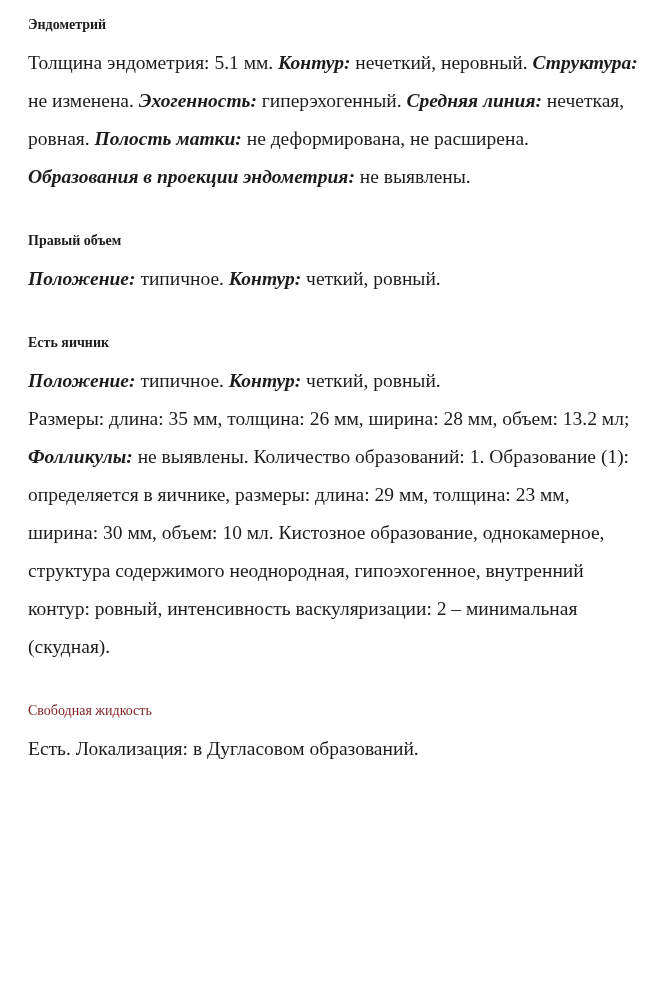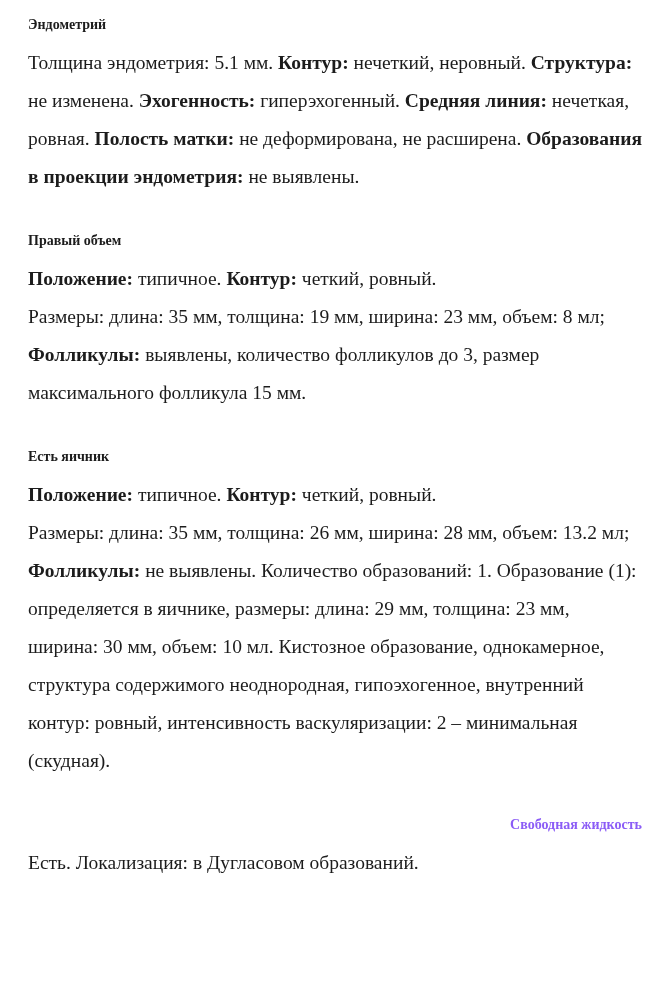--- a/index.html
+++ b/index.html
@@ -25,39 +25,38 @@
     font-size: 14px;
     line-height: 38px;
     font-weight: bold;
     color: #1c1c1c;
     margin: 26px 0 0 0;
   }
   .section-heading:first-child {
     margin-top: 0;
   }
   .section-heading.muted {
-    color: #8b5cf6;
-    font-weight: bold;
-    text-align: right;
+    color: #7f1d1d;
+    font-weight: normal;
   }
   .section-paragraph {
     margin: 0;
     padding: 0;
   }
   .section-paragraph b {
     font-weight: bold;
+    font-style: italic;
   }
 </style>
 </head>
 <body>
 
 <main class="report" id="sections-root">
     <h2 class="section-heading">Эндометрий</h2>
     <p class="section-paragraph"><span>Толщина эндометрия: 5.1 мм. </span><b>Контур:</b><span> нечеткий, неровный. </span><b>Структура:</b><span> не изменена. </span><b>Эхогенность:</b><span> гиперэхогенный. </span><b>Средняя линия:</b><span> нечеткая, ровная. </span><b>Полость матки:</b><span> не деформирована, не расширена. </span><b>Образования в проекции эндометрия:</b><span> не выявлены.</span></p>
     <h2 class="section-heading">Правый объем</h2>
     <p class="section-paragraph"><b>Положение:</b><span> типичное. </span><b>Контур:</b><span> четкий, ровный.</span></p>
-    <p class="section-paragraph"><span>Размеры: длина: 35 мм, толщина: 19 мм, ширина: 23 мм, объем: 8 мл; </span><b>Фолликулы:</b><span> выявлены, количество фолликулов до 3, размер максимального фолликула 15 мм.</span></p>
     <h2 class="section-heading">Есть яичник</h2>
     <p class="section-paragraph"><b>Положение:</b><span> типичное. </span><b>Контур:</b><span> четкий, ровный.</span></p>
     <p class="section-paragraph"><span>Размеры: длина: 35 мм, толщина: 26 мм, ширина: 28 мм, объем: 13.2 мл; </span><b>Фолликулы:</b><span> не выявлены. Количество образований: 1. Образование (1): определяется в яичнике, размеры: длина: 29 мм, толщина: 23 мм, ширина: 30 мм, объем: 10 мл. Кистозное образование, однокамерное, структура содержимого неоднородная, гипоэхогенное, внутренний контур: ровный, интенсивность васкуляризации: 2 – минимальная (скудная).</span></p>
     <h2 class="section-heading muted">Свободная жидкость</h2>
     <p class="section-paragraph"><span>Есть. Локализация: в Дугласовом образований.</span></p>
   </main>
 
 </body></html>

